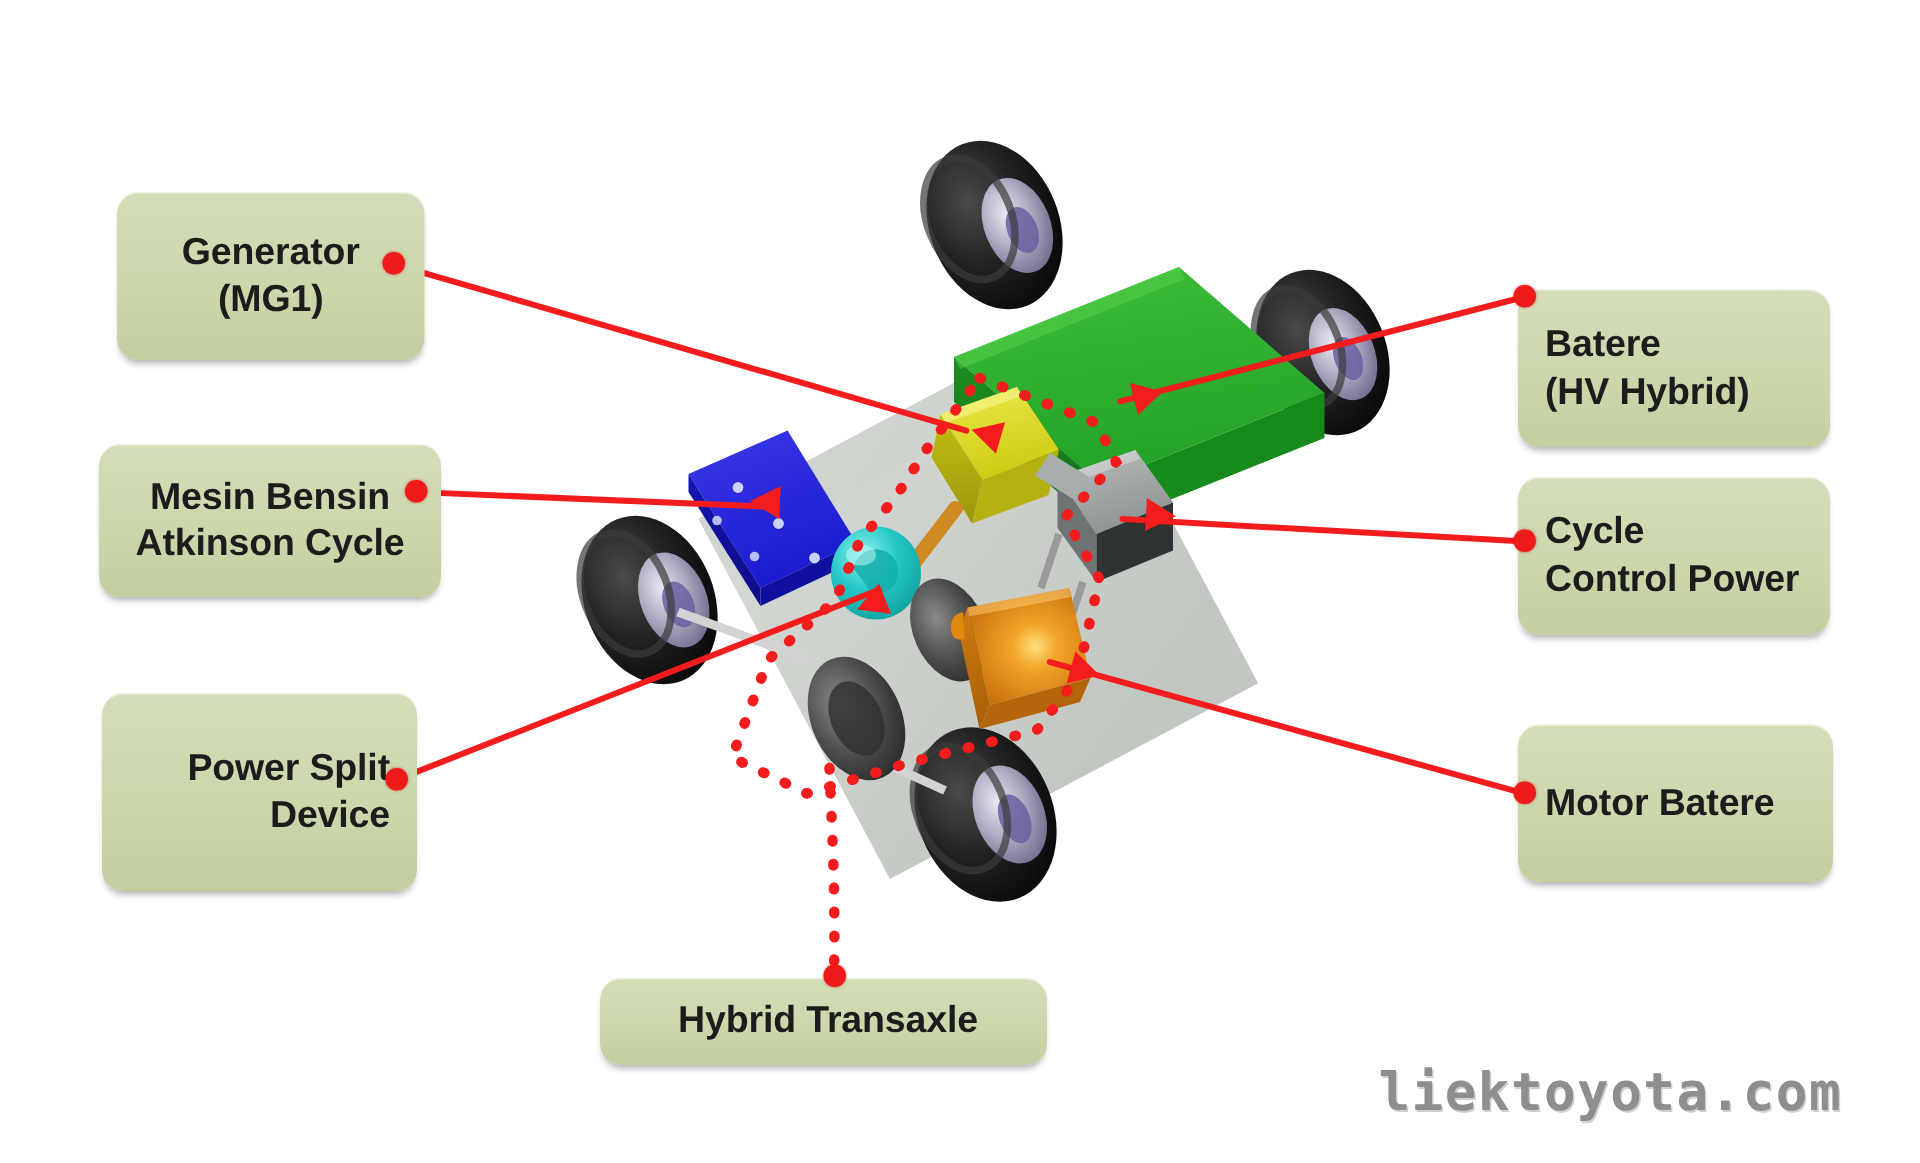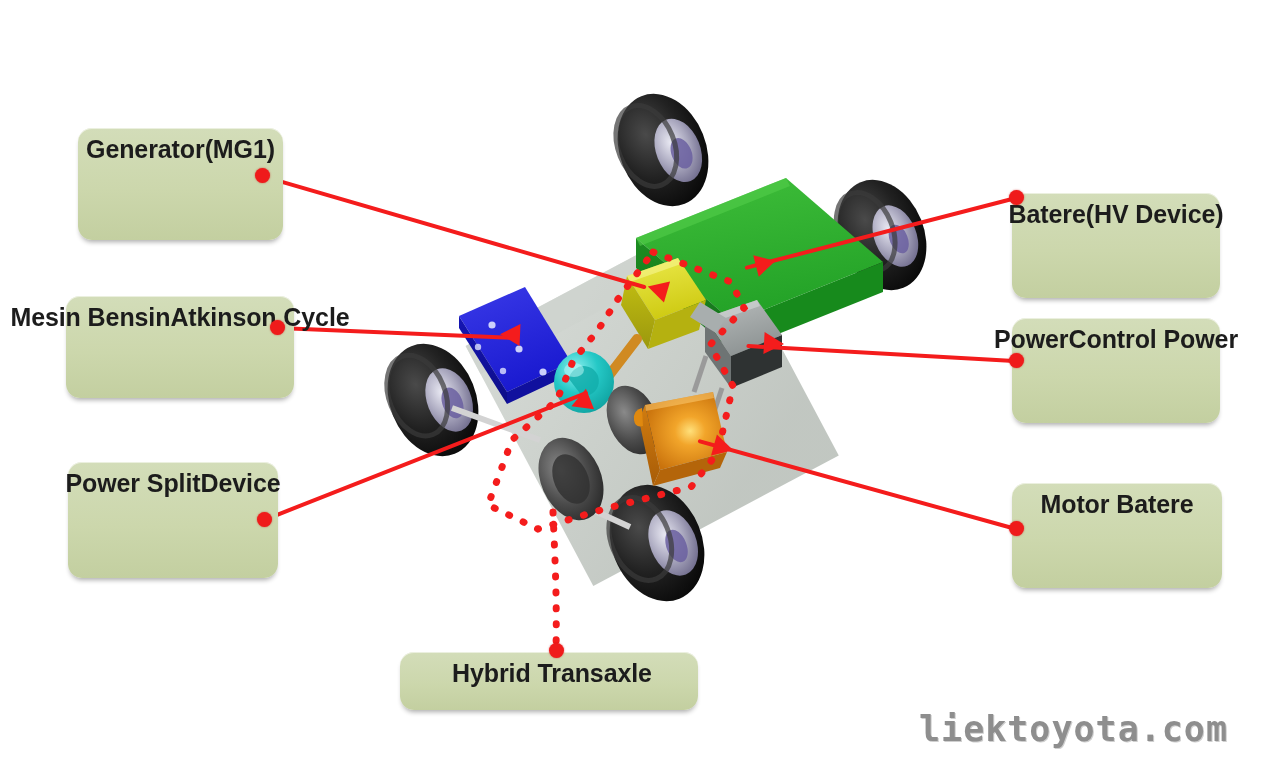--- a/index.html
+++ b/index.html
@@ -20,20 +20,21 @@
   }
 
   
   .label-box {
     position: absolute;
     box-sizing: border-box;
     border-radius: 14px;
     background: linear-gradient(to bottom, #d3ddb9 0%, #ccd7ac 55%, #c3cfa0 100%);
     box-shadow: 0 4px 5px -2px rgba(0,0,0,0.33), inset 0 1px 0 rgba(255,255,255,0.55);
     display: flex;
+    flex-direction: column;
     justify-content: center;
     padding: 6px 18px;
     z-index: 40;
   }
   .label-box .line {
     font-size: 25px;
     font-weight: bold;
     color: #1c1c1c;
     line-height: 1.26;
     white-space: nowrap;
@@ -310,32 +311,32 @@
   <div class="label-box center" style="left:78px; top:128px; width:205px; height:112px;">
     <div class="line">Generator</div>
     <div class="line">(MG1)</div>
   </div>
 
   <div class="label-box center" style="left:66px; top:296px; width:228px; height:102px;">
     <div class="line">Mesin Bensin</div>
     <div class="line">Atkinson Cycle</div>
   </div>
 
-  <div class="label-box" style="left:68px; top:462px; width:210px; height:116px;">
+  <div class="label-box" style="left:68px; top:462px; width:210px; height:132px;text-align:right;">
     <div class="line">Power Split</div>
     <div class="line">Device</div>
   </div>
 
   <div class="label-box" style="left:1012px; top:145px; width:208px; height:105px;margin-top:48px;">
     <div class="line">Batere</div>
-    <div class="line">(HV Device)</div>
+    <div class="line">(HV Hybrid)</div>
   </div>
 
   <div class="label-box" style="left:1012px; top:318px; width:208px; height:105px;">
-    <div class="line">Power</div>
+    <div class="line">Cycle</div>
     <div class="line">Control Power</div>
   </div>
 
   <div class="label-box" style="left:1012px; top:483px; width:210px; height:105px;">
     <div class="line">Motor Batere</div>
   </div>
 
   <div class="label-box center" style="left:400px; top:652px; width:298px; height:58px;padding-left:24px;">
     <div class="line">Hybrid Transaxle</div>
   </div>

